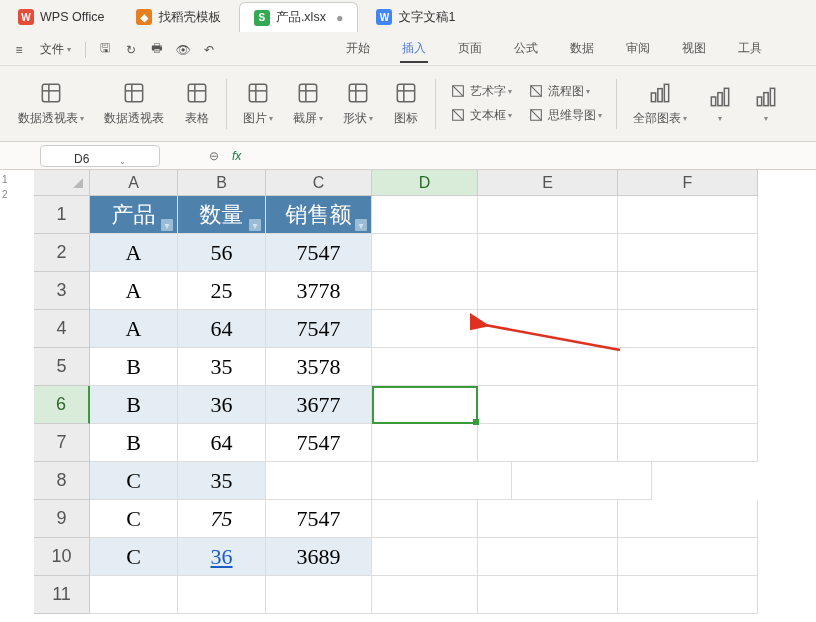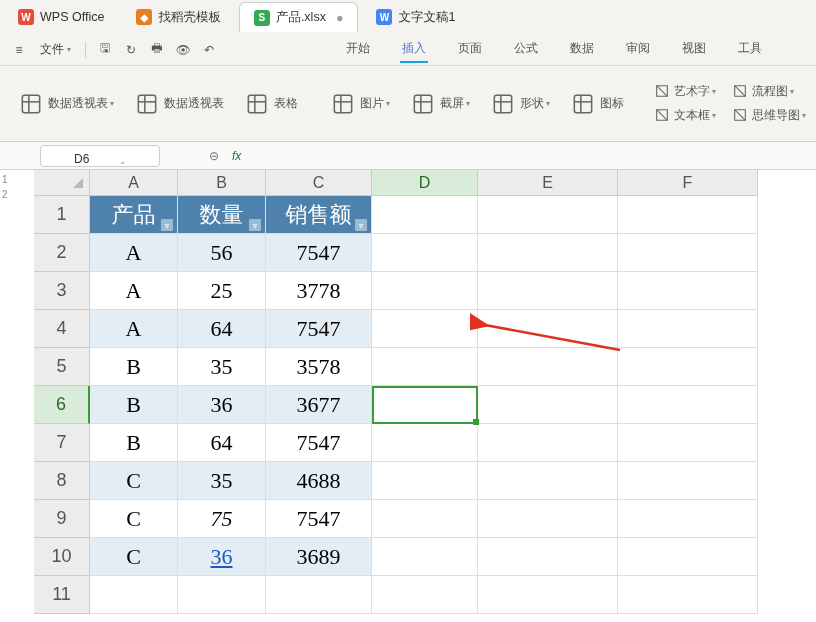--- a/index.html
+++ b/index.html
@@ -12,25 +12,25 @@
   .tab-icon { width: 16px; height: 16px; display: flex; align-items: center; justify-content: center; border-radius: 3px; font-size: 10px; font-weight: bold; color: #fff; }
   .dot { color:#999; margin-left:4px; }
   
   
   .menu-bar { display: flex; align-items: center; height: 32px; background: #f5f3f0; padding: 0 8px; gap: 4px; border-bottom: 1px solid #ddd; }
   .menu-btn { width: 22px; height: 22px; display: flex; align-items: center; justify-content: center; color: #555; cursor: pointer; border-radius: 3px; }
   .menu-sep { width: 1px; height: 16px; background: #ccc; margin: 0 4px; }
   .menu-file { display: flex; align-items: center; gap: 3px; padding: 0 6px; color: #444; cursor: pointer; }
   .menu-tabs { display: flex; gap: 28px; margin-left: 120px; }
   .menu-tab { color: #555; cursor: pointer; padding: 4px 2px; }
-  .menu-tab.active { color: #4a7bc9; border-bottom: 2px solid #0ea5e9; font-weight: 500; }
+  .menu-tab.active { color: #4a7bc9; border-bottom: 2px solid #404040; font-weight: 500; }
   
   
   .ribbon { display: flex; align-items: center; height: 76px; background: #f5f3f0; padding: 0 8px; border-bottom: 1px solid #d4d0cb; }
-  .ribbon-group { display: flex; align-items: center; justify-content: center; padding: 0 10px; height: 70px; gap: 4px; cursor:pointer; }
+  .ribbon-group { display: flex; flex-direction: column; align-items: center; justify-content: center; padding: 0 10px; height: 70px; gap: 4px; cursor:pointer; }
   .ribbon-icon { width: 26px; height: 26px; color:#555; display:flex; align-items:center; justify-content:center; }
   .ribbon-label { color: #555; font-size: 12px; white-space: nowrap; display:flex; align-items:center; gap:2px; }
   .ribbon-sep { width: 1px; height: 50px; background: #d4d0cb; margin: 0 6px; }
   .caret { font-size: 8px; color:#888; }
   
   
   .formula-row { display: flex; align-items: center; height: 28px; background: #fbfaf8; border-bottom: 1px solid #d4d0cb; }
   .namebox-wrap { display: flex; align-items: center; width: 190px; padding-left: 40px; }
   .namebox { width: 120px; height: 22px; border: 1px solid #ccc; border-radius: 4px; background: #fff; display: flex; align-items: flex-end; justify-content: center; gap: 30px; padding: 0 8px; color: #333; }
   .fx-area { display: flex; align-items: center; gap: 8px; padding-left: 14px; }
@@ -359,21 +359,20 @@
         <div class="cell" style="width: 88px;">B</div>
         <div class="cell" style="width: 88px;">64</div>
         <div class="cell" style="width: 106px;">7547</div>
         <div class="cell" style="width: 106px;"></div>
         <div class="cell" style="width: 140px;"></div>
         <div class="cell" style="width: 140px;"></div>
       </div>
       <div class="cell-row">
         <div class="cell band" style="width: 88px;">C</div>
         <div class="cell band" style="width: 88px;">35</div>
-        <div class="cell band" style="width: 106px;">4688</div>
         <div class="cell" style="width: 106px;"></div>
         <div class="cell" style="width: 140px;"></div>
         <div class="cell" style="width: 140px;"></div>
       </div>
       <div class="cell-row">
         <div class="cell" style="width: 88px;">C</div>
         <div class="cell" style="width: 88px; font-style: italic;">75</div>
         <div class="cell" style="width: 106px;">7547</div>
         <div class="cell" style="width: 106px;"></div>
         <div class="cell" style="width: 140px;"></div>

